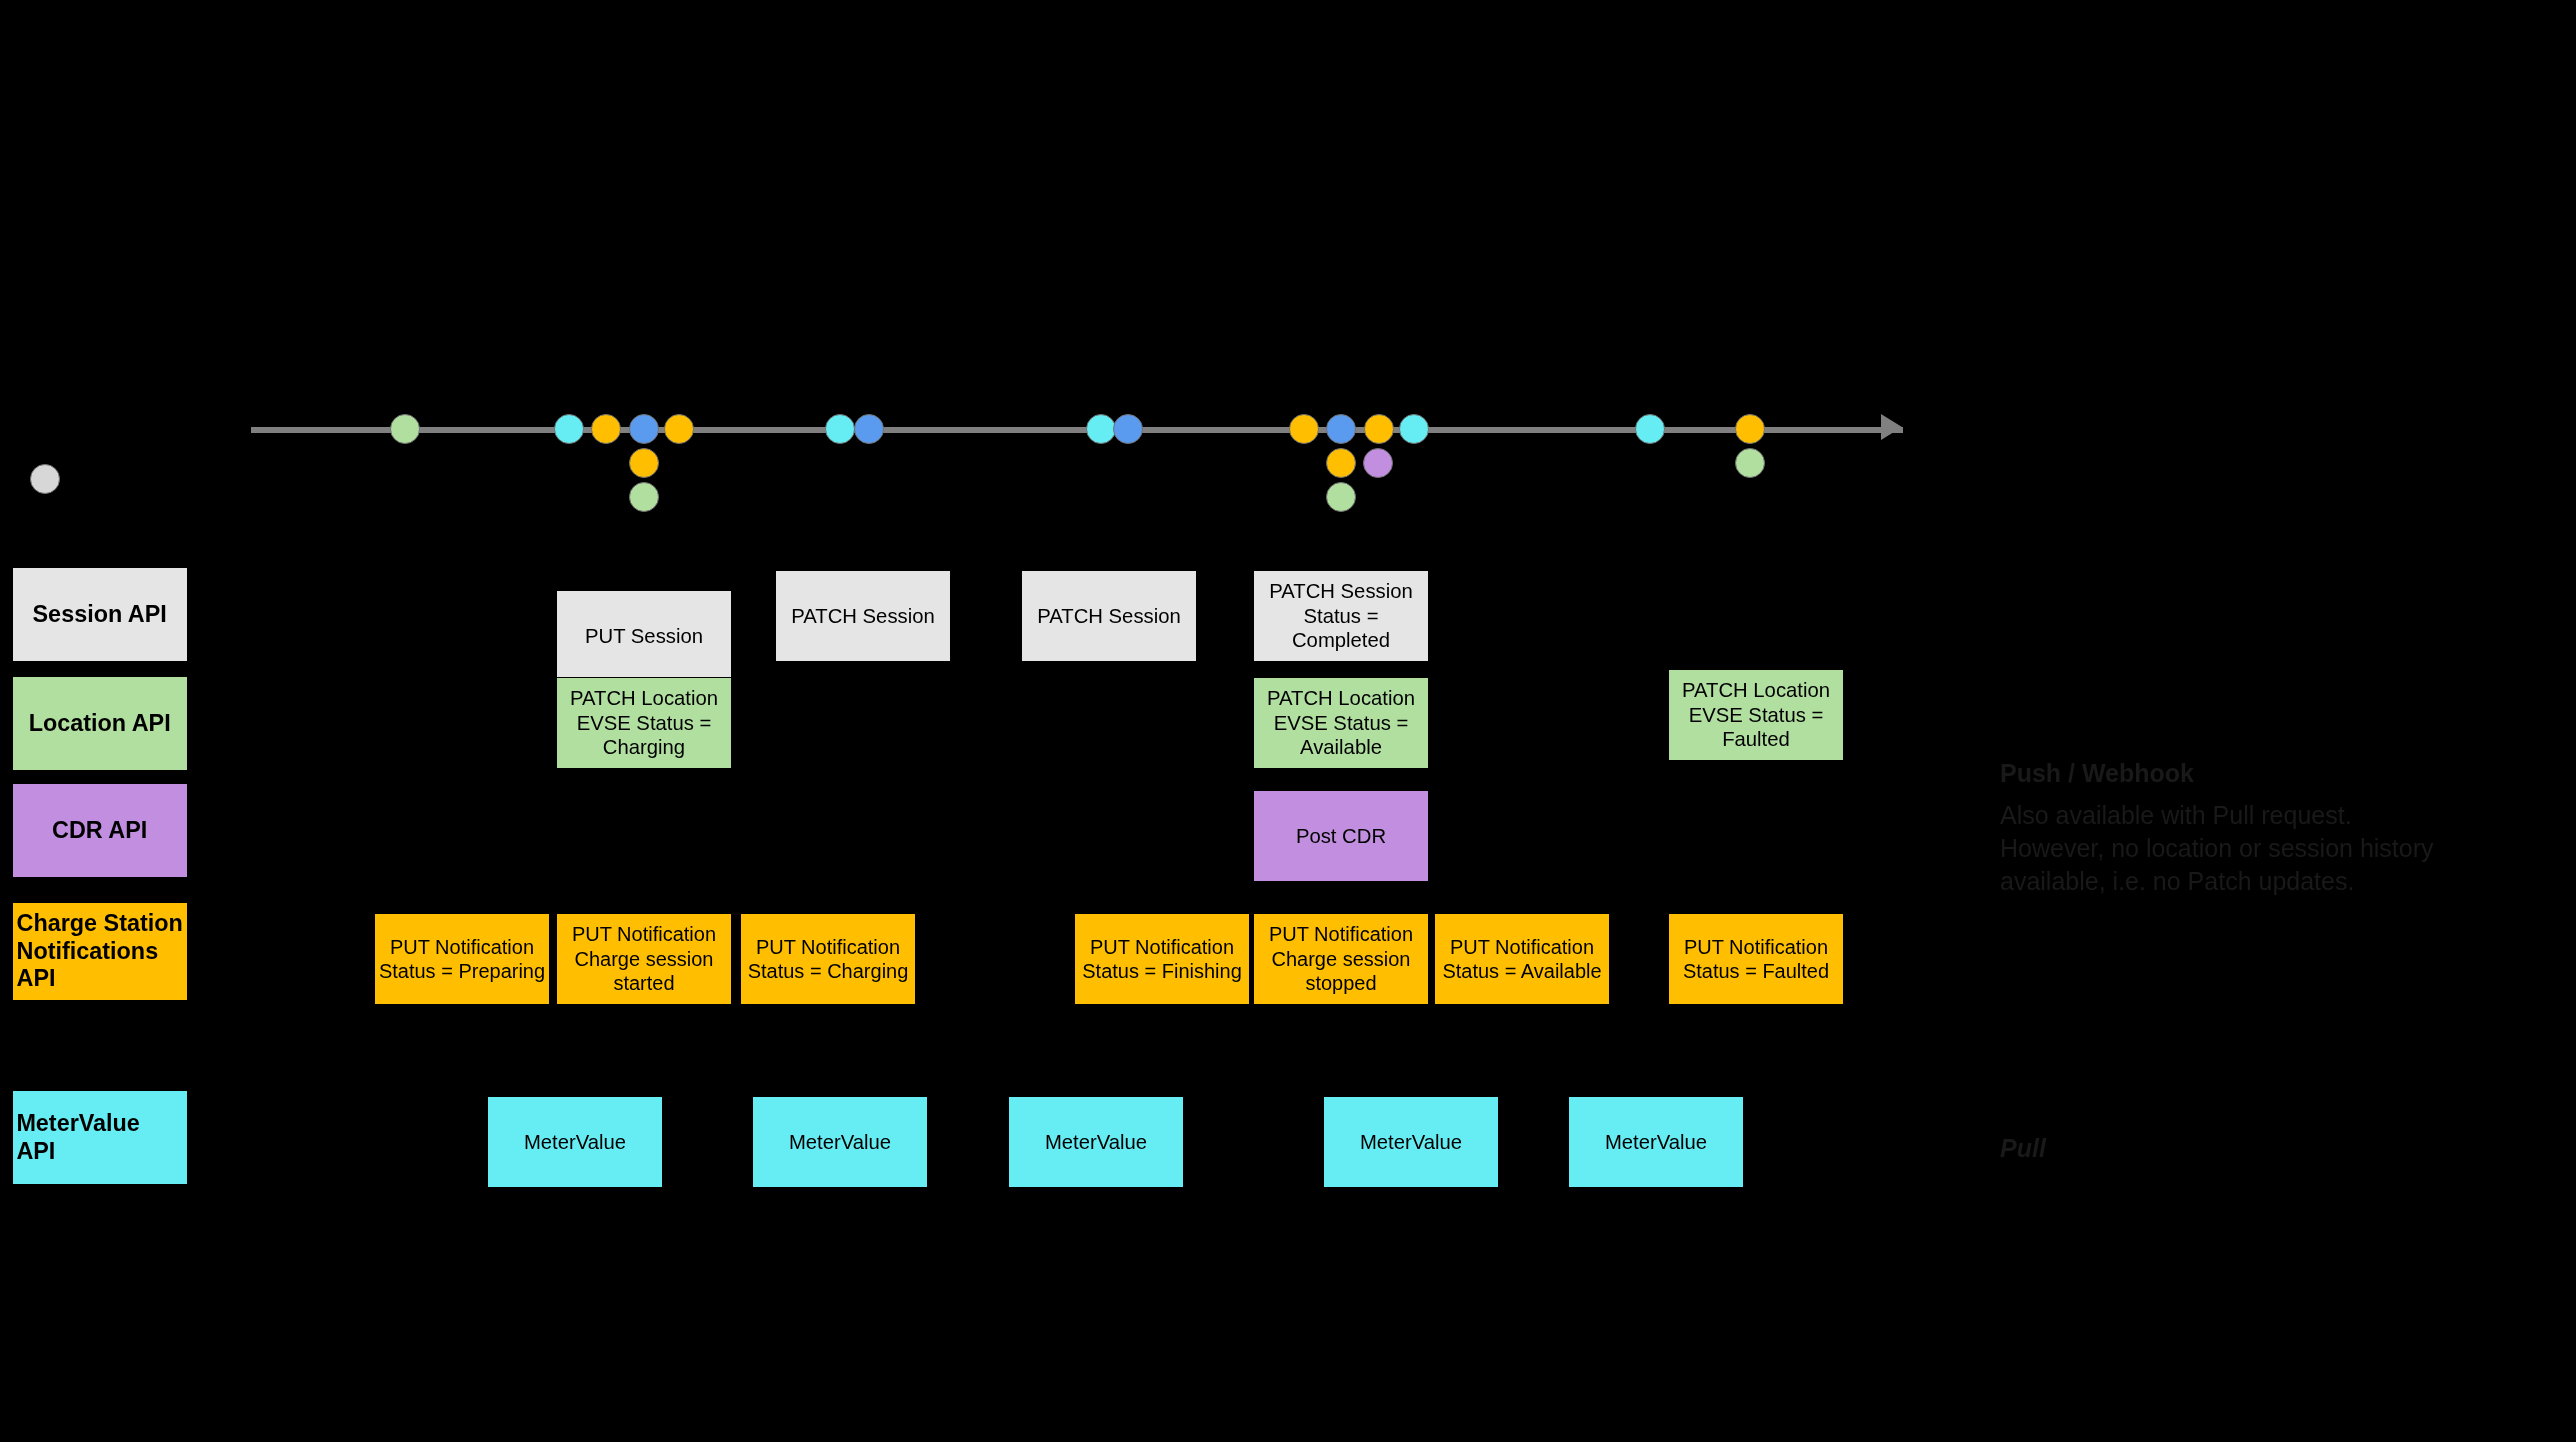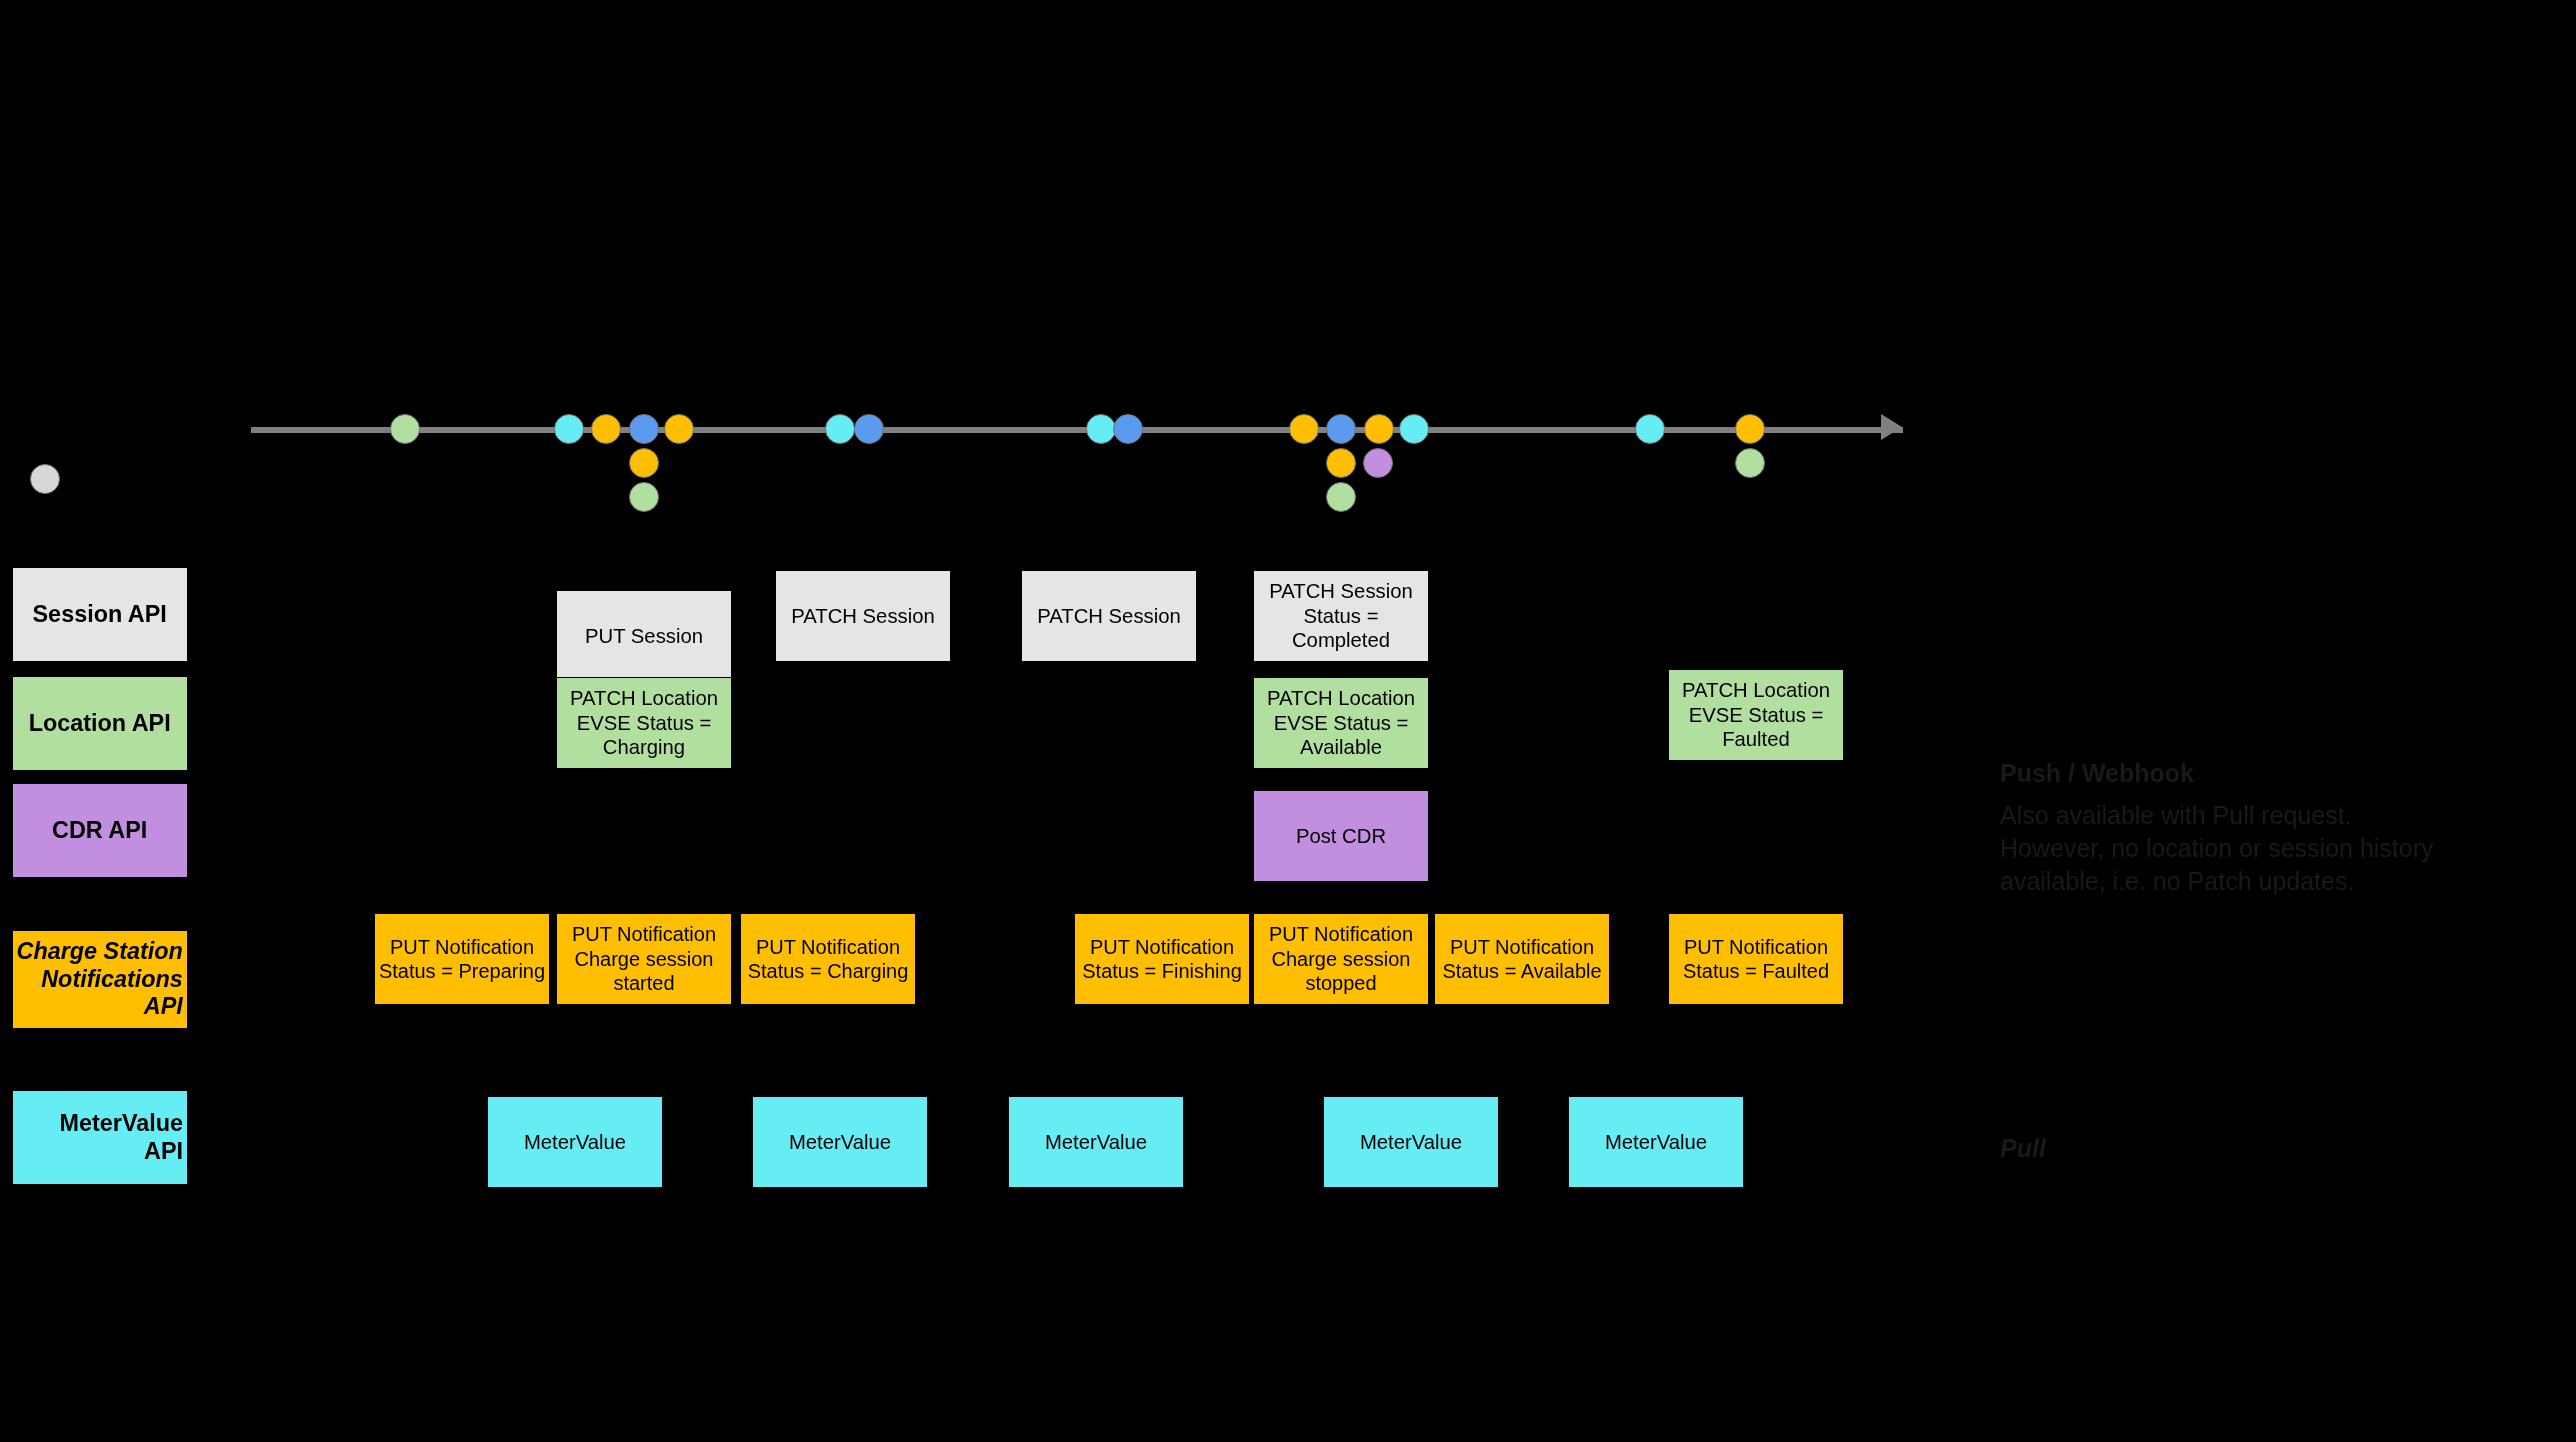--- a/index.html
+++ b/index.html
@@ -10,21 +10,21 @@
     color:#000;
   }
   .stage{position:absolute;left:0;top:0;width:2576px;height:1443px;}
 
   
   .lane-label{
     position:absolute;
     border:1.2px solid #000;
     box-sizing:border-box;
     display:flex;align-items:center;justify-content:center;
-    text-align:right;
+    text-align:left;
     font-weight:bold;
     font-size:23.4px;
     line-height:1.18;
     color:#000;
     padding:2.5px 3.7px;
   }
 
   
   .evt{
     position:absolute;
@@ -122,21 +122,21 @@
   <div class="dot d-green" style="left:1326px; top:482px; width:30px; height:30px;"></div>
 
   <div class="dot d-green" style="left:1735px; top:448px; width:30px; height:30px;"></div>
 
   <div class="lane-label c-session" style="left:11.7px; top:567px; width:176px; height:95px;">Session API</div>
 
   <div class="lane-label c-location" style="left:11.7px; top:676px; width:176px; height:95px;">Location API</div>
 
   <div class="lane-label c-cdr" style="left:11.7px; top:783px; width:176px; height:95px;">CDR API</div>
 
-  <div class="lane-label c-notify" style="left:11.7px; top:930px; width:176px; height:99px; white-space:pre-line;font-style:italic;">Charge Station
+  <div class="lane-label c-notify" style="left:11.7px; top:902px; width:176px; height:99px; white-space:pre-line;">Charge Station
 Notifications
 API</div>
 
   <div class="lane-label c-meter" style="left:11.7px; top:1090px; width:176px; height:95px;">MeterValue API</div>
 
   <div class="evt c-session" style="left:556px; top:590px; width:176px; height:92px;">PUT Session</div>
   <div class="evt c-session" style="left:775px; top:570px; width:176px; height:92px;">PATCH Session</div>
   <div class="evt c-session" style="left:1021px; top:570px; width:176px; height:92px;">PATCH Session</div>
   <div class="evt c-session" style="left:1253px; top:570px; width:176px; height:92px;">PATCH Session
 Status = Completed</div>

